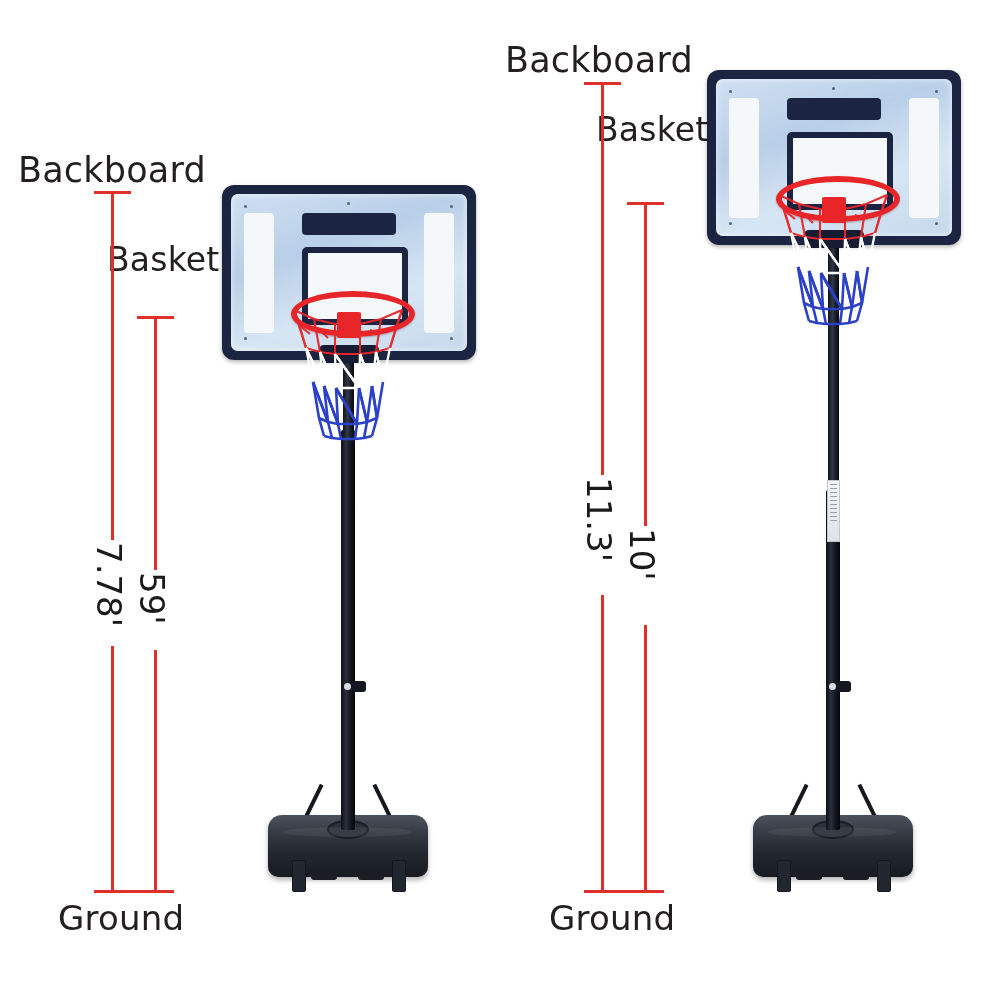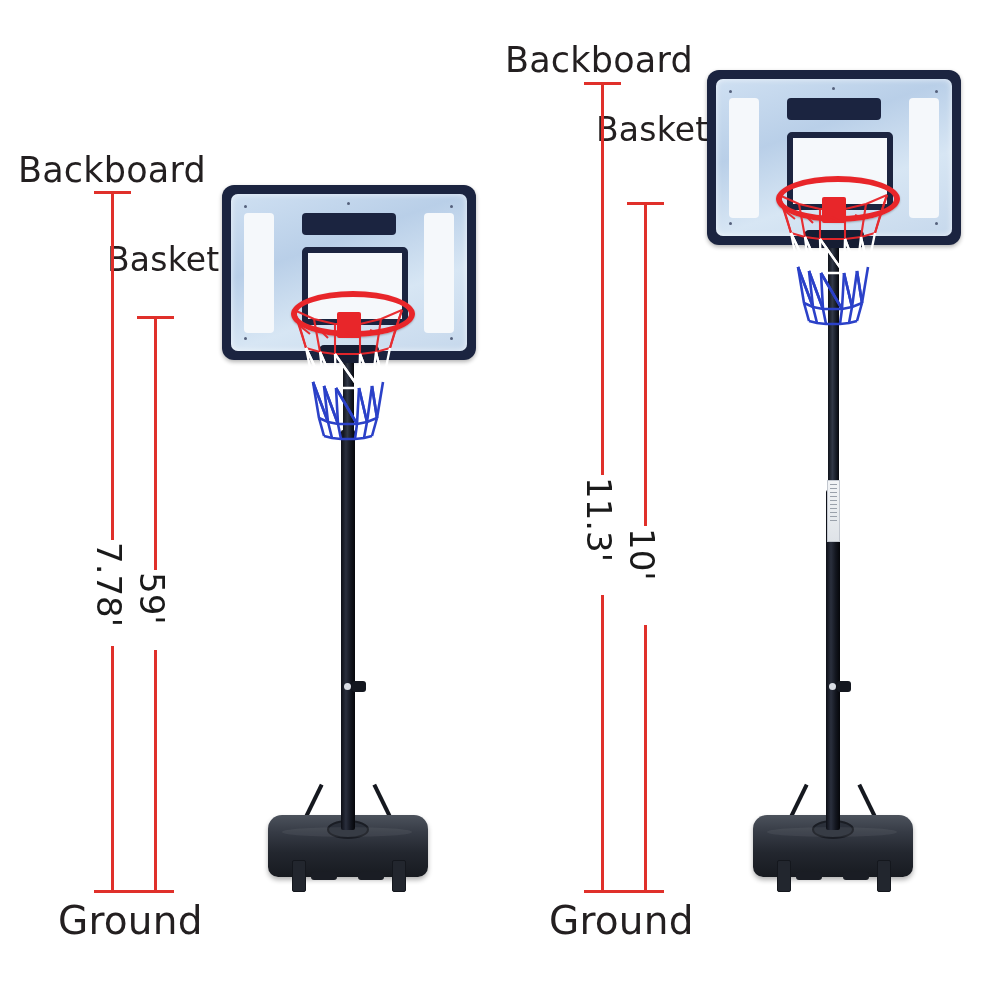--- a/index.html
+++ b/index.html
@@ -16,21 +16,21 @@
   .lbl{
     position:absolute;
     color:#231f20;
     font-family:"DejaVu Sans", sans-serif;
     font-weight:400;
     white-space:nowrap;
     letter-spacing:0.2px;
   }
   .lbl-backboard{font-size:35px;}
   .lbl-basketry{font-size:33px;}
-  .lbl-ground{font-size:39px;}
+  .lbl-ground{font-size:34px;}
 
   
   .dimval{
     position:absolute;
     color:#1a1a1a;
     font-size:34px;
     font-family:"DejaVu Sans", sans-serif;
     white-space:nowrap;
     transform-origin:0 0;
     transform:rotate(90deg);

